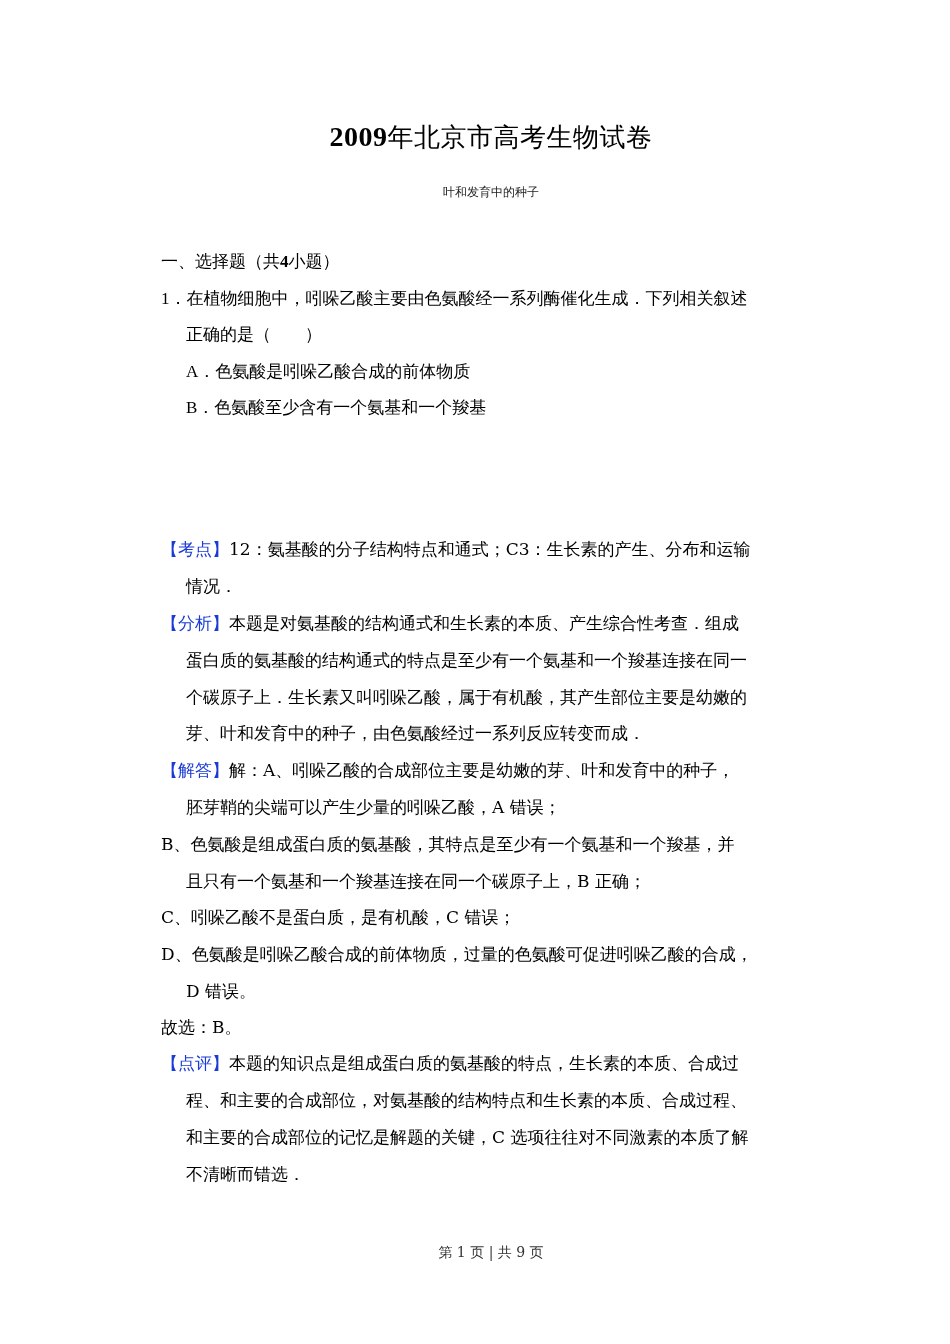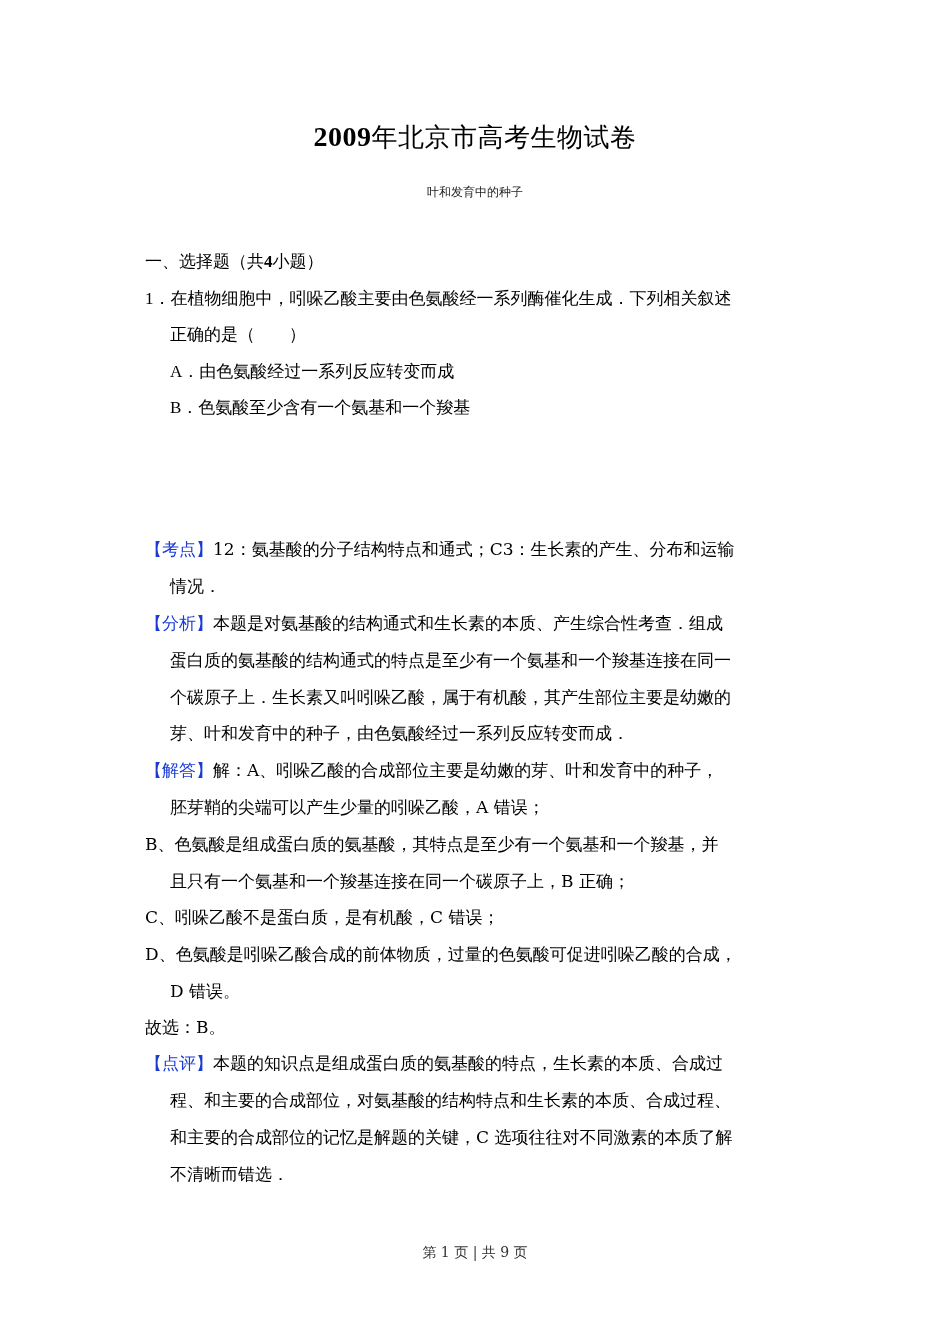--- a/index.html
+++ b/index.html
@@ -1,18 +1,18 @@
 <!DOCTYPE html>
 <html><head>
 <meta charset="utf-8">
 <style>
   html, body { margin: 0; padding: 0; background: #ffffff; }
   body { width: 950px; height: 1344px; position: relative; overflow: hidden;
          font-family: "DejaVu Serif", "Liberation Serif", serif; color: #000; }
-  .page { position: absolute; left: 0; top: 0; width: 842px; height: 1344px; }
+  .page { position: absolute; left: 16px; top: 0; width: 842px; height: 1344px; }
   .title { position: absolute; top: 120px; left: 0; width: 950px; text-align: center;
            font-size: 26px; letter-spacing: 0.5px; }
   .title .yr { font-family: "Liberation Serif", serif; font-weight: bold; font-size: 28px; }
   .subtitle { position: absolute; top: 184px; left: 0; width: 950px; text-align: center;
               font-size: 12px; color: #222; }
   .line { position: absolute; font-size: 17px; white-space: nowrap; line-height: 22px; }
   .l0 { left: 145px; }
   .l1 { left: 170px; }
   .tag { color: #1a3bd6; font-family: Liberation Mono, monospace; }
   .b { font-family: "Liberation Serif", serif; font-weight: bold; }
@@ -33,21 +33,21 @@
   <div class="line l0" style="top:250px;">
     <span>一、选择题（共</span><span class="b">4</span><span>小题）</span>
   </div>
 
   <div class="line l0" style="top:287px;">
     <span class="lat">1．</span><span>在植物细胞中，吲哚乙酸主要由色氨酸经一系列酶催化生成．下列相关叙述</span>
   </div>
   <div class="line l1" style="top:323px;">正确的是（　　）</div>
 
   <div class="line l1" style="top:360px;">
-    <span class="lat">A．</span><span>由色氨酸经过一系列反应转变而成</span>
+    <span class="lat">A．</span><span>色氨酸是吲哚乙酸合成的前体物质</span>
   </div>
   <div class="line l1" style="top:396px;">
     <span class="lat">B．</span><span>色氨酸至少含有一个氨基和一个羧基</span>
   </div>
 
   <div class="line l0" style="top:538px;">
     <span class="tag">【考点】</span><span>12：氨基酸的分子结构特点和通式；C3：生长素的产生、分布和运输</span>
   </div>
   <div class="line l1" style="top:575px;">情况．</div>
 

